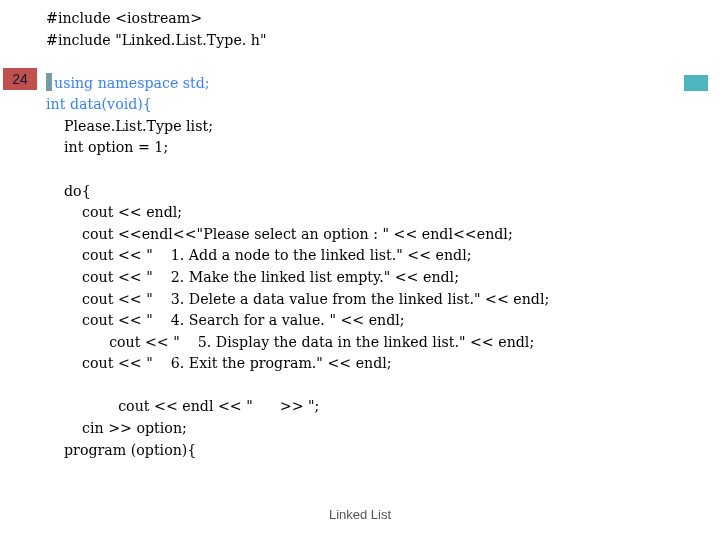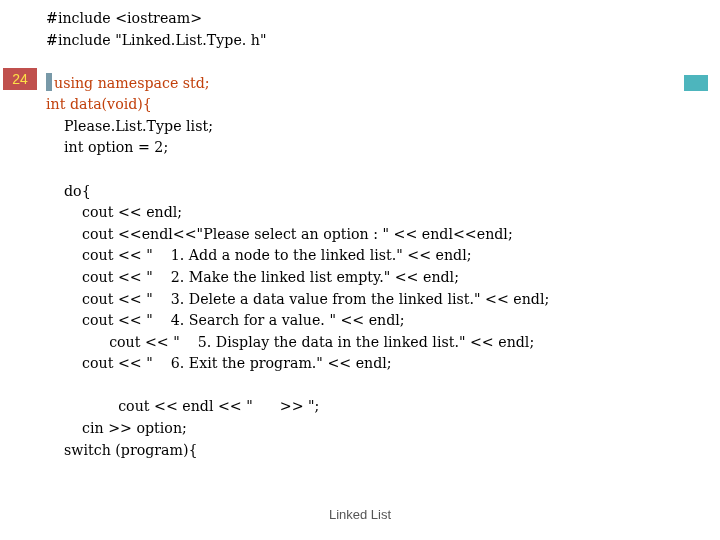--- a/index.html
+++ b/index.html
@@ -13,21 +13,21 @@
       background: #fff;
     }
 
     .page-badge {
       position: absolute;
       left: 3px;
       top: 68px;
       width: 34px;
       height: 22px;
       background: #c0504d;
-      color: #fde047;
+      color: #0f172a;
       font-size: 14px;
       font-family: Arial, sans-serif;
       display: flex;
       align-items: center;
       justify-content: center;
     }
 
     .teal-box {
       position: absolute;
       right: 12px;
@@ -42,21 +42,21 @@
       left: 46px;
       top: 8px;
       width: 660px;
       font-family: "SimSun", "DejaVu Serif", "Times New Roman", serif;
       font-size: 14.2px;
       line-height: 1.52;
       white-space: pre;
       letter-spacing: 0;
       color: #000;
     }
-    .code-block .blur { color: #c2410c; }
+    .code-block .blur { color: #3b82f6; }
     .code-block .cursor-bar {
       display: inline-block;
       width: 6px;
       height: 18px;
       background: #7899a8;
       vertical-align: -3px;
       margin-right: 2px;
     }
 
     .footer {
@@ -80,33 +80,33 @@
   </div>
 
   <div class="teal-box"></div>
 
   <div class="code-block"><span>#include &lt;iostream&gt;</span>
 <span>#include "Linked.List.Type. h"</span>
 <span></span>
 <span class="cursor-bar"></span><span class="blur">using namespace std;</span>
 <span class="blur">int data(void){</span>
 <span>    Please.List.Type list;</span>
-<span>    int option = 2;</span>
+<span>    int option = 1;</span>
 <span></span>
 <span>    do{</span>
 <span>        cout &lt;&lt; endl;</span>
 <span>        cout &lt;&lt;endl&lt;&lt;"Please select an option : " &lt;&lt; endl&lt;&lt;endl;</span>
 <span>        cout &lt;&lt; "    1. Add a node to the linked list." &lt;&lt; endl;</span>
 <span>        cout &lt;&lt; "    2. Make the linked list empty." &lt;&lt; endl;</span>
 <span>        cout &lt;&lt; "    3. Delete a data value from the linked list." &lt;&lt; endl;</span>
 <span>        cout &lt;&lt; "    4. Search for a value. " &lt;&lt; endl;</span>
 <span>              cout &lt;&lt; "    5. Display the data in the linked list." &lt;&lt; endl;</span>
 <span>        cout &lt;&lt; "    6. Exit the program." &lt;&lt; endl;</span>
 <span></span>
 <span>                cout &lt;&lt; endl &lt;&lt; "      &gt;&gt; ";</span>
 <span>        cin &gt;&gt; option;</span>
-<span>    switch (program){</span></div>
+<span>    program (option){</span></div>
 
   <div class="footer">
     <span>Linked List</span>
   </div>
 
 </div>
 
 </body></html>

